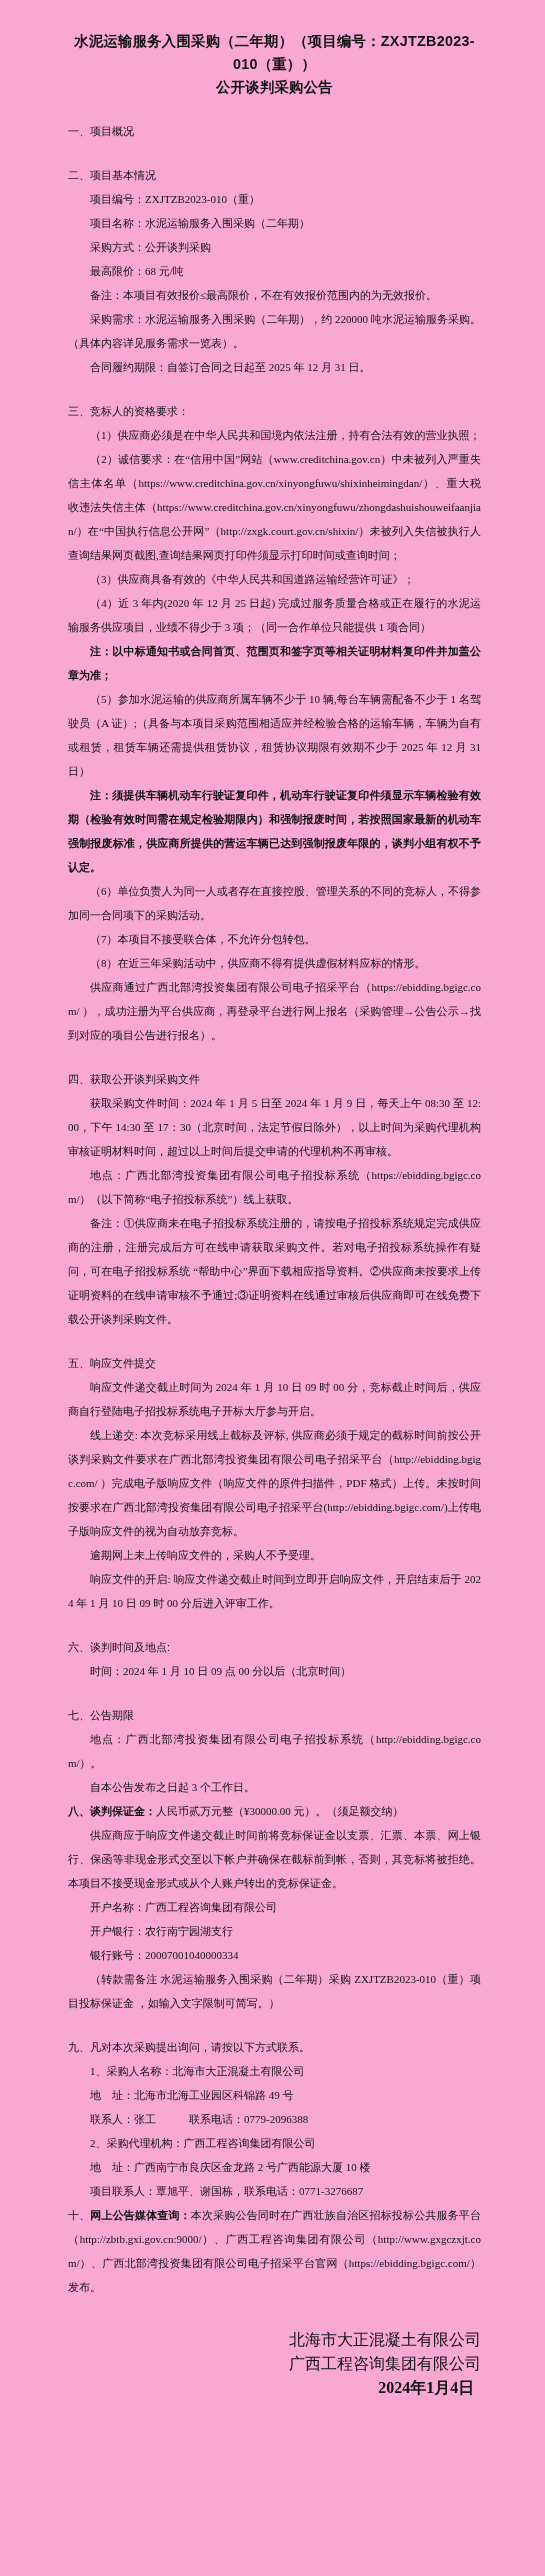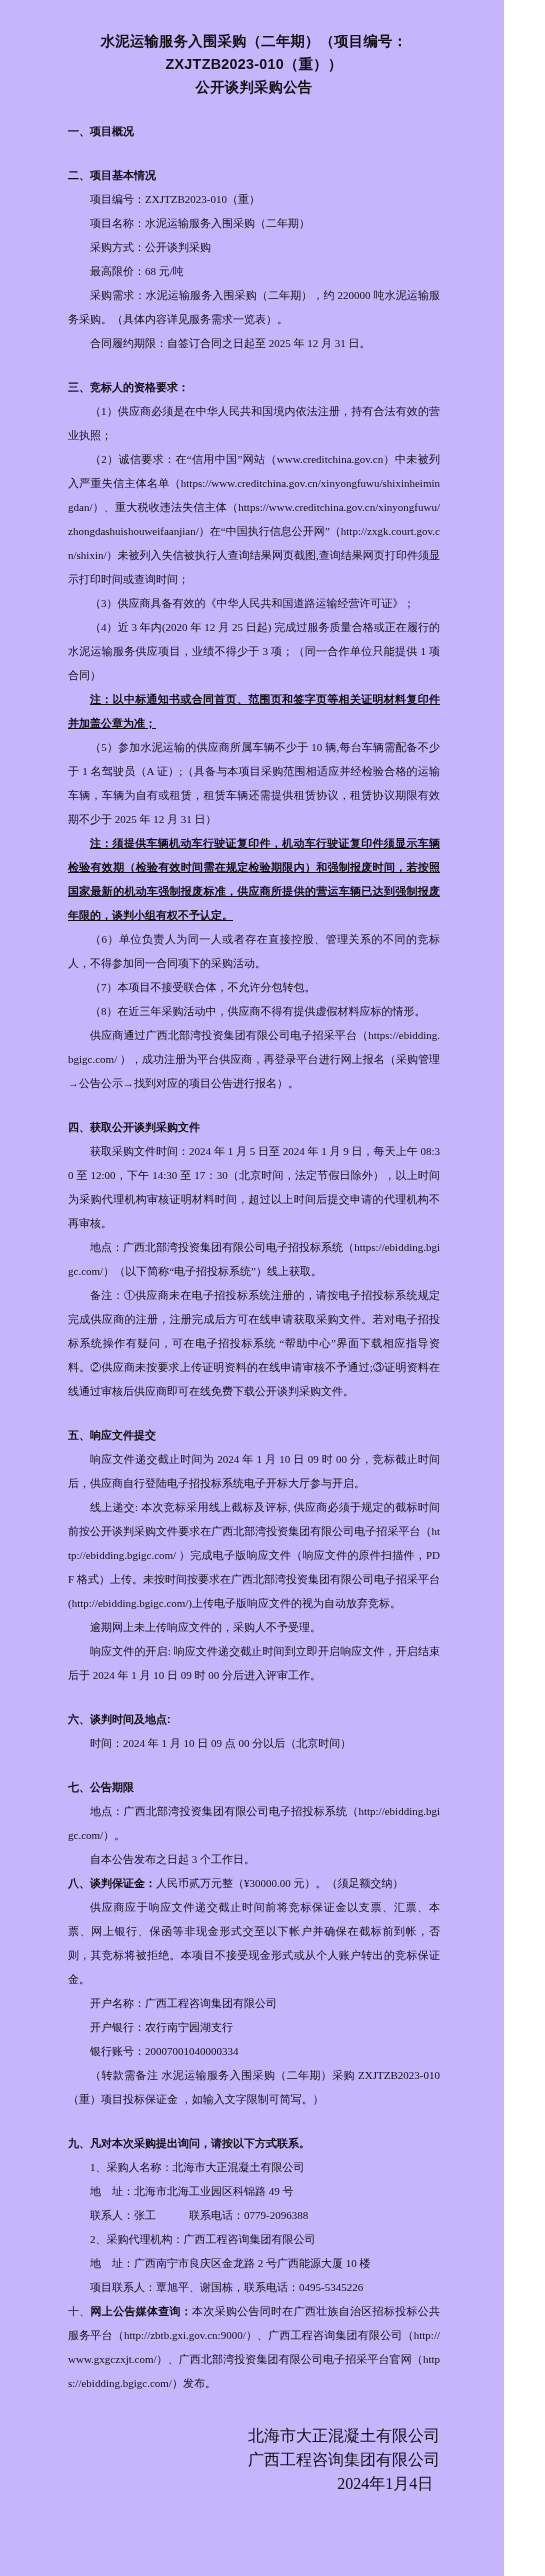--- a/index.html
+++ b/index.html
@@ -1,59 +1,60 @@
 <!DOCTYPE html>
 <html style="font-size:11px"><head>
 <meta charset="utf-8">
 <style>
   * { margin:0; padding:0; box-sizing:border-box; }
   html,body { background:#ffffff; }
   body { width:545px; }
   .page {
-    width:504px; height:2576px; background:#c4b5fd; overflow:hidden;
+    width:545px; height:2576px; background:#f9a8d4; overflow:hidden;
     font-family:"Liberation Serif","DejaVu Serif",serif;
     color:#111; 
   }
   .content { padding:30px 64px 0 68px; }
   .doc-title {
     text-align:center; font-weight:bold; font-size:14.3px; line-height:23px;
     font-family:"Liberation Sans","DejaVu Sans",sans-serif;
     letter-spacing:0.3px;
   }
   .doc-body { margin-top:12.3px; }
   .doc-par {
     font-size:11px; line-height:24px; text-align:justify;
     word-break:break-all;
   }
-  .doc-par.heading { font-weight:bold; font-family:"Liberation Sans","DejaVu Sans",sans-serif;margin-top:20px; }
-  .doc-par.note { font-weight:bold; font-family:"Liberation Sans","DejaVu Sans",sans-serif;text-decoration:underline; }
+  .doc-par.heading { font-weight:normal; font-family:"Liberation Sans","DejaVu Sans",sans-serif;margin-top:20px; }
+  .doc-par.note { font-weight:bold; font-family:"Liberation Sans","DejaVu Sans",sans-serif; }
   .doc-par.indent { text-indent:2em; }
   .doc-par b { font-family:Liberation Sans, sans-serif; }
   .signature { margin-top:29px; text-align:right; font-size:16px; line-height:24px; }
-  .signature .sig-date { padding-right:6.8px; }
+  .signature .sig-date { padding-right:6.8px;font-weight:bold; }
 </style>
 </head>
 <body>
 
 <div class="page">
   <div class="content">
 
     <div class="doc-title">
       <div>水泥运输服务入围采购（二年期）（项目编号：ZXJTZB2023-010（重））</div>
       <div>公开谈判采购公告</div>
     </div>
 
     <div class="doc-body">
 
     <p class="doc-par heading"><span>一、项目概况</span></p>
         <p class="doc-par heading"><span>二、项目基本情况</span></p>
         <p class="doc-par indent"><span>项目编号：ZXJTZB2023-010（重）</span></p>
         <p class="doc-par indent"><span>项目名称：水泥运输服务入围采购（二年期）</span></p>
         <p class="doc-par indent"><span>采购方式：公开谈判采购</span></p>
         <p class="doc-par indent"><span>最高限价：68 元/吨</span></p>
+        <p class="doc-par indent"><span>备注：本项目有效报价≤最高限价，不在有效报价范围内的为无效报价。</span></p>
         <p class="doc-par indent"><span>采购需求：水泥运输服务入围采购（二年期），约 220000 吨水泥运输服务采购。（具体内容详见服务需求一览表）。</span></p>
         <p class="doc-par indent"><span>合同履约期限：自签订合同之日起至 2025 年 12 月 31 日。</span></p>
         <p class="doc-par heading"><span>三、竞标人的资格要求：</span></p>
         <p class="doc-par indent"><span>（1）供应商必须是在中华人民共和国境内依法注册，持有合法有效的营业执照；</span></p>
         <p class="doc-par indent"><span>（2）诚信要求：在“信用中国”网站（www.creditchina.gov.cn）中未被列入严重失信主体名单（https://www.creditchina.gov.cn/xinyongfuwu/shixinheimingdan/）、重大税收违法失信主体（https://www.creditchina.gov.cn/xinyongfuwu/zhongdashuishouweifaanjian/）在“中国执行信息公开网”（http://zxgk.court.gov.cn/shixin/）未被列入失信被执行人查询结果网页截图,查询结果网页打印件须显示打印时间或查询时间；</span></p>
         <p class="doc-par indent"><span>（3）供应商具备有效的《中华人民共和国道路运输经营许可证》；</span></p>
         <p class="doc-par indent"><span>（4）近 3 年内(2020 年 12 月 25 日起) 完成过服务质量合格或正在履行的水泥运输服务供应项目，业绩不得少于 3 项；（同一合作单位只能提供 1 项合同）</span></p>
         <p class="doc-par note indent"><span>注：以中标通知书或合同首页、范围页和签字页等相关证明材料复印件并加盖公章为准；</span></p>
         <p class="doc-par indent"><span>（5）参加水泥运输的供应商所属车辆不少于 10 辆,每台车辆需配备不少于 1 名驾驶员（A 证）;（具备与本项目采购范围相适应并经检验合格的运输车辆，车辆为自有或租赁，租赁车辆还需提供租赁协议，租赁协议期限有效期不少于 2025 年 12 月 31 日）</span></p>
         <p class="doc-par note indent"><span>注：须提供车辆机动车行驶证复印件，机动车行驶证复印件须显示车辆检验有效期（检验有效时间需在规定检验期限内）和强制报废时间，若按照国家最新的机动车强制报废标准，供应商所提供的营运车辆已达到强制报废年限的，谈判小组有权不予认定。</span></p>
@@ -80,21 +81,21 @@
         <p class="doc-par indent"><span>开户名称：广西工程咨询集团有限公司</span></p>
         <p class="doc-par indent"><span>开户银行：农行南宁园湖支行</span></p>
         <p class="doc-par indent"><span>银行账号：20007001040000334</span></p>
         <p class="doc-par indent"><span>（转款需备注 水泥运输服务入围采购（二年期）采购 ZXJTZB2023-010（重）项目投标保证金 ，如输入文字限制可简写。）</span></p>
         <p class="doc-par heading"><span>九、凡对本次采购提出询问，请按以下方式联系。</span></p>
         <p class="doc-par indent"><span>1、采购人名称：北海市大正混凝土有限公司</span></p>
         <p class="doc-par indent"><span>地　址：北海市北海工业园区科锦路 49 号</span></p>
         <p class="doc-par indent"><span>联系人：张工　　　联系电话：0779-2096388</span></p>
         <p class="doc-par indent"><span>2、采购代理机构：广西工程咨询集团有限公司</span></p>
         <p class="doc-par indent"><span>地　址：广西南宁市良庆区金龙路 2 号广西能源大厦 10 楼</span></p>
-        <p class="doc-par indent"><span>项目联系人：覃旭平、谢国栋，联系电话：0495-5345226</span></p>
+        <p class="doc-par indent"><span>项目联系人：覃旭平、谢国栋，联系电话：0771-3276687</span></p>
         <p class="doc-par"><span>十、</span><b>网上公告媒体查询：</b><span>本次采购公告同时在广西壮族自治区招标投标公共服务平台（http://zbtb.gxi.gov.cn:9000/）、广西工程咨询集团有限公司（http://www.gxgczxjt.com/）、广西北部湾投资集团有限公司电子招采平台官网（https://ebidding.bgigc.com/）发布。</span></p>
       </div>
 
     <div class="signature">
       <div>北海市大正混凝土有限公司</div>
       <div>广西工程咨询集团有限公司</div>
       <div class="sig-date">2024年1月4日</div>
     </div>
 
   </div>

